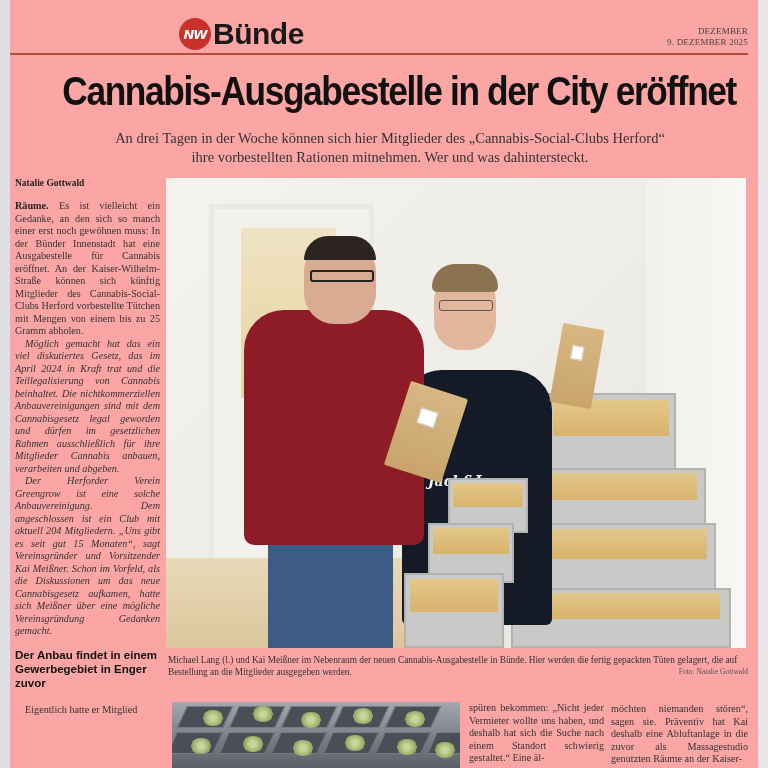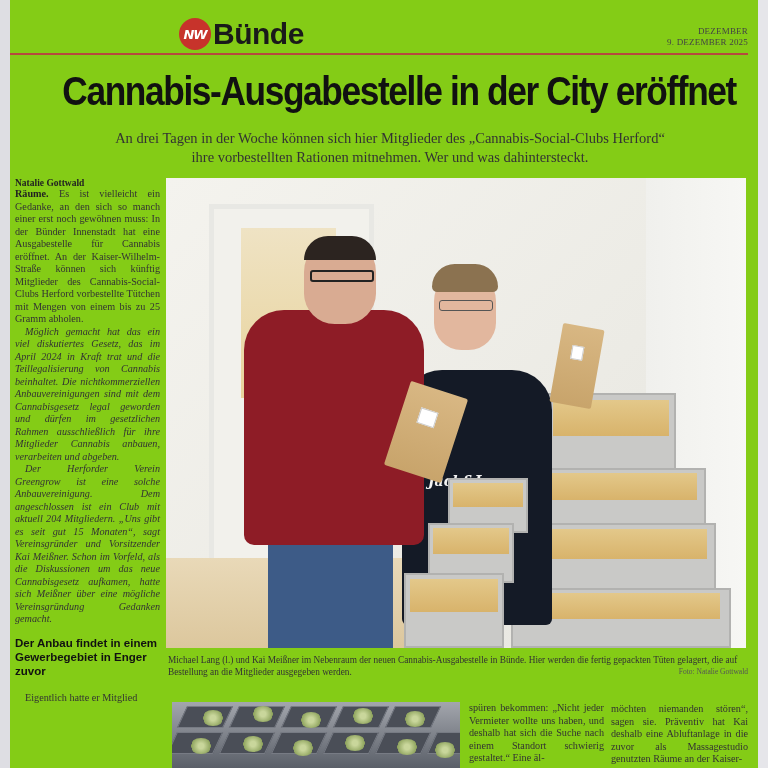--- a/index.html
+++ b/index.html
@@ -1,19 +1,19 @@
 <!DOCTYPE html>
 <html><head>
 <meta charset="utf-8">
 <style>
   * { box-sizing: border-box; margin: 0; padding: 0; }
   html, body { width: 768px; height: 768px; overflow: hidden; background: #e4e4e8; }
   .page {
     position: absolute; left: 10px; top: 0; width: 748px; height: 768px;
-    background: #84cc16; overflow: hidden;
+    background: #fca5a5; overflow: hidden;
   }
   .edge-left { position: absolute; left: 0; top: 0; width: 10px; height: 768px; background: #dedee3; }
   .edge-right { position: absolute; right: 0; top: 0; width: 10px; height: 768px; background: #e6e6ea; }
 
   
   .masthead { position: absolute; left: 0; top: 0; width: 748px; height: 58px; }
   .logo { position: absolute; left: 169px; top: 17px; height: 34px; display: flex; align-items: center; }
   .logo-badge {
     width: 32px; height: 32px; border-radius: 50%; background: #c7332b;
     color: #fff; font-family: "DejaVu Sans", sans-serif; font-weight: bold; font-style: italic;
@@ -37,21 +37,21 @@
     color: #111; letter-spacing: -1.6px; transform: scaleX(0.86); transform-origin: center;
     white-space: nowrap;
   }
   .subhead {
     position: absolute; left: 100px; top: 129px; width: 560px; text-align: center;
     font-family: "Liberation Serif", serif; font-size: 14.5px; color: #333; line-height: 19px;
   }
 
   
   .col-left { position: absolute; left: 5px; top: 178px; width: 145px; }
-  .byline { font-family: "Liberation Serif", serif; font-weight: bold; font-size: 9.5px; color: #222; }
+  .byline { font-family: "Liberation Serif", serif; font-weight: bold; font-size: 9.5px; color: #222; margin-bottom: 12px; }
   .body-text {
     font-family: "Liberation Serif", serif; font-size: 10.2px; line-height: 12.5px; color: #333;
     text-align: justify; hyphens: manual;
   }
   .body-text p { text-indent: 0; }
   .body-text p + p { text-indent: 10px; font-style: italic; }
   .dateline-lead { font-weight: bold; color: #222; }
   .subheading {
     font-family: "Liberation Sans", sans-serif; font-weight: bold; font-size: 11.5px;
     line-height: 14px; color: #111; margin: 10px 0 14px 0;

